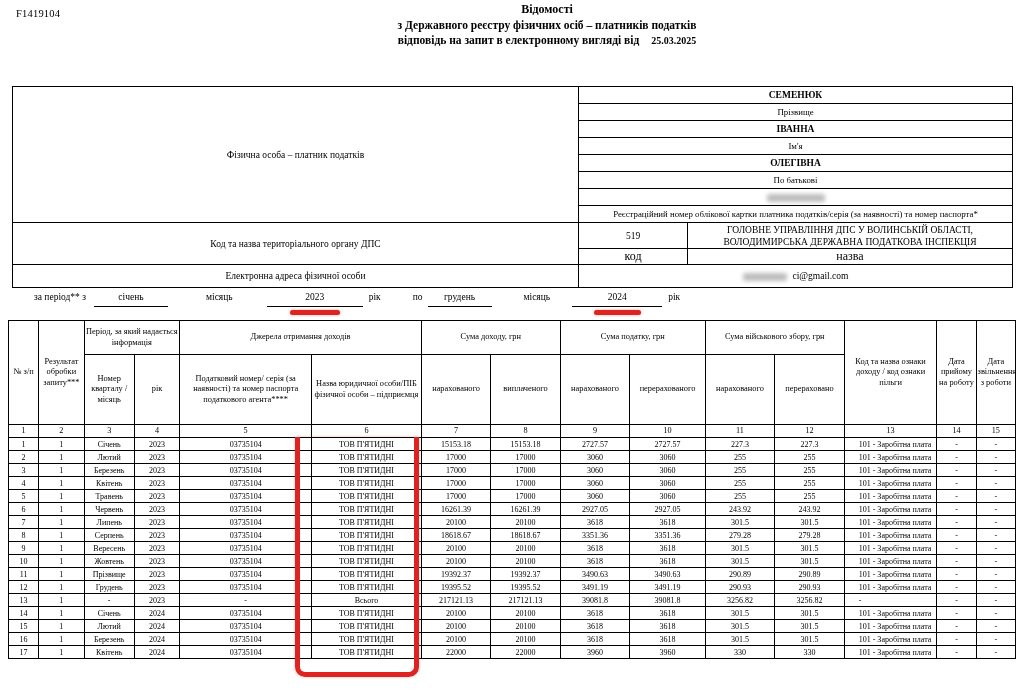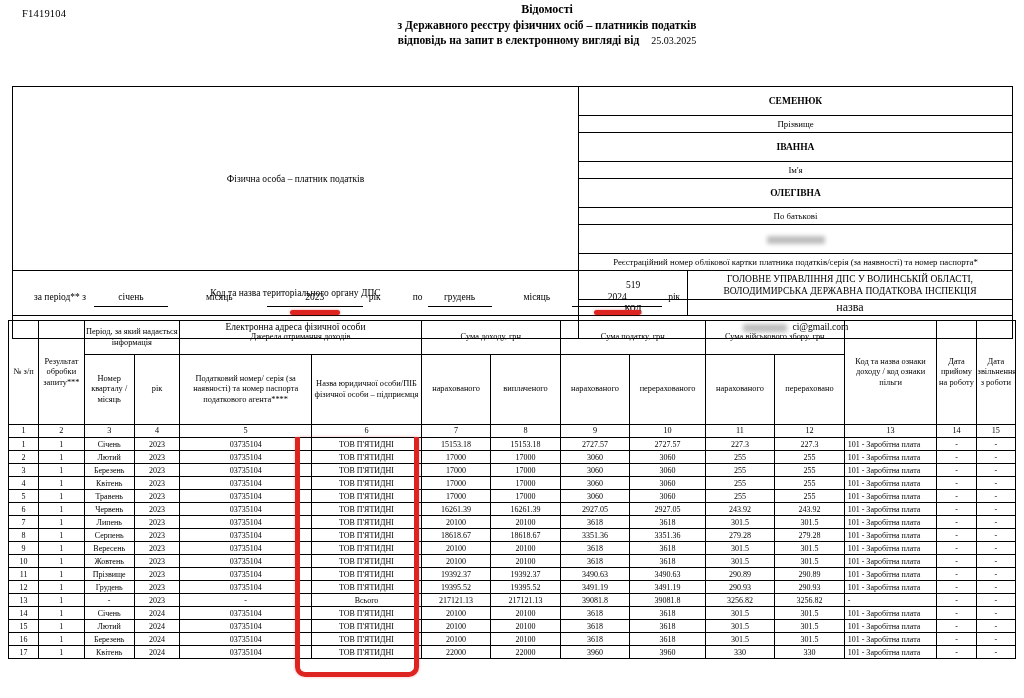--- a/index.html
+++ b/index.html
@@ -3,34 +3,34 @@
 <meta charset="utf-8">
 <style>
   * { box-sizing: border-box; }
   html,body { margin:0; padding:0; background:#fff; }
   body {
     width:1024px; height:698px; overflow:hidden;
     font-family:"Liberation Serif","DejaVu Serif",serif; color:#000;
   }
   .page { position:relative; width:1024px; height:698px; background:#fff; }
 
-  .form-code { position:absolute; top:8px; left:22px; font-size:10.5px; letter-spacing:.2px; }
+  .form-code { position:absolute; top:8px; left:16px; font-size:10.5px; letter-spacing:.2px; }
 
   .title-block { position:absolute; top:2px; left:0; width:100%; text-align:center;
     font-weight:bold; font-size:11.5px; line-height:15.5px;margin-left:35px; }
   .title-block .t1 { font-size:12px; }
-  .title-block .resp-date { font-weight:normal; font-size:10px; margin-left:12px; }
+  .title-block .resp-date { font-weight:bold; font-size:10px; margin-left:12px; }
 
   
   table.info { position:absolute; top:86px; left:12px; width:1001px;
     border-collapse:collapse; table-layout:fixed; }
   table.info td { border:1px solid #000; text-align:center; vertical-align:middle;
     padding:0 4px; overflow:hidden; }
   table.info td.sec  { font-size:9.5px; }
-  table.info td.val  { font-size:9.5px; height:29px; }
+  table.info td.val  { font-size:9.5px; height:17px; }
   table.info td.bold { font-weight:bold; }
   table.info td.lbl  { font-size:8.8px; height:17px; }
   table.info td.lbl-sm { font-size:12px; height:14px; }
   table.info td.office { font-size:9.5px; height:26px; line-height:12px;margin-top:48px; }
   table.info td.email-cell { height:23px; font-size:9.5px; }
   .redact { display:inline-block; width:58px; height:8px; background:#bdbdbd;
     filter:blur(2px); vertical-align:middle; border-radius:2px; }
   .redact.sm { width:44px; margin-right:6px; }
 
   
@@ -48,21 +48,21 @@
   table.main { width:100%; border-collapse:collapse; table-layout:fixed;
     font-size:8px; }
   table.main td { border:1px solid #000; text-align:center; vertical-align:middle;
     padding:0 1px; overflow:hidden; }
   table.main thead td { font-size:8.4px; line-height:10.5px; }
   table.main tr.h1 td { height:34px; }
   table.main tr.h2 td { height:70px; }
   table.main tr.hnum td { height:13px; font-size:8.2px; }
   table.main tbody tr { height:13px; }
   table.main tbody td { line-height:11px; white-space:nowrap; }
-  table.main tbody td.c13 { text-align:left; padding-left:3px; }
+  table.main tbody td.c13 { text-align:left; padding-left:14px; }
 
   .red-rect { position:absolute; top:117px; left:28.5%; width:12.3%; height:240px;
     border-left:5px solid var(--marker,#dd2420);
     border-right:5px solid var(--marker,#dd2420);
     border-bottom:5px solid var(--marker,#dd2420);
     border-radius:0 0 10px 10px;
     box-shadow:0 0 3px rgba(221,36,32,.35);
     pointer-events:none; }
 </style>
 </head>

